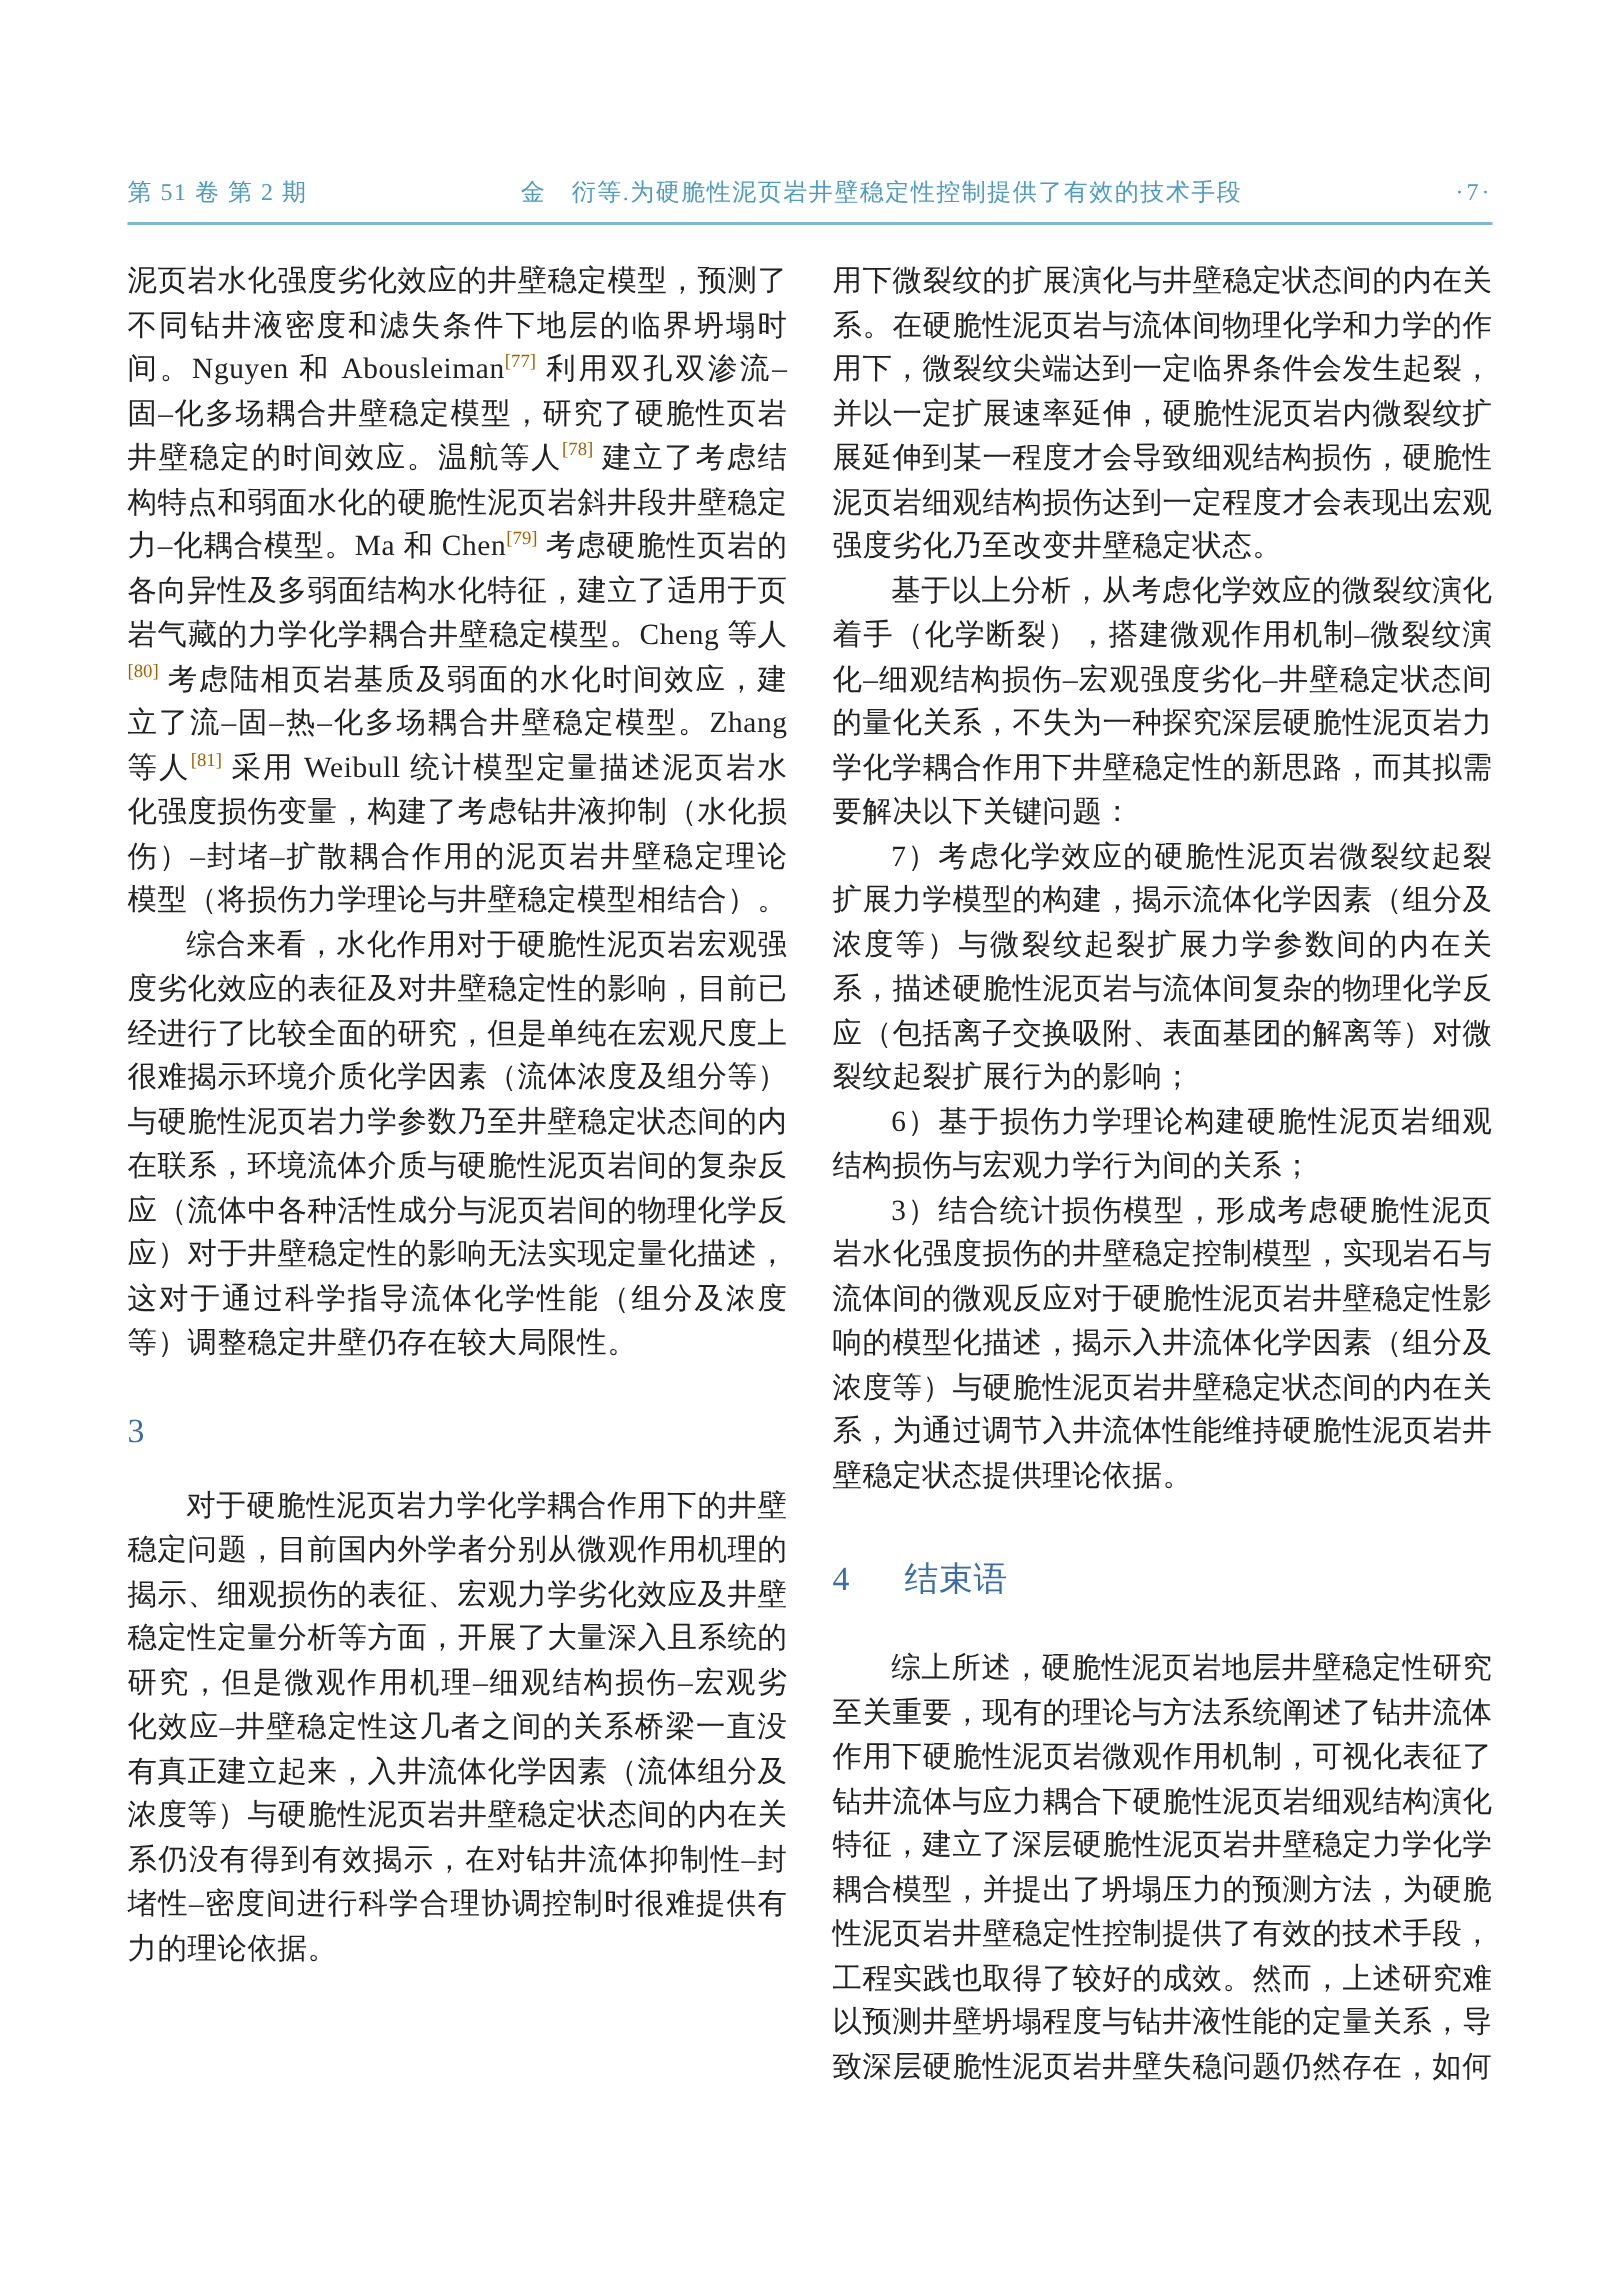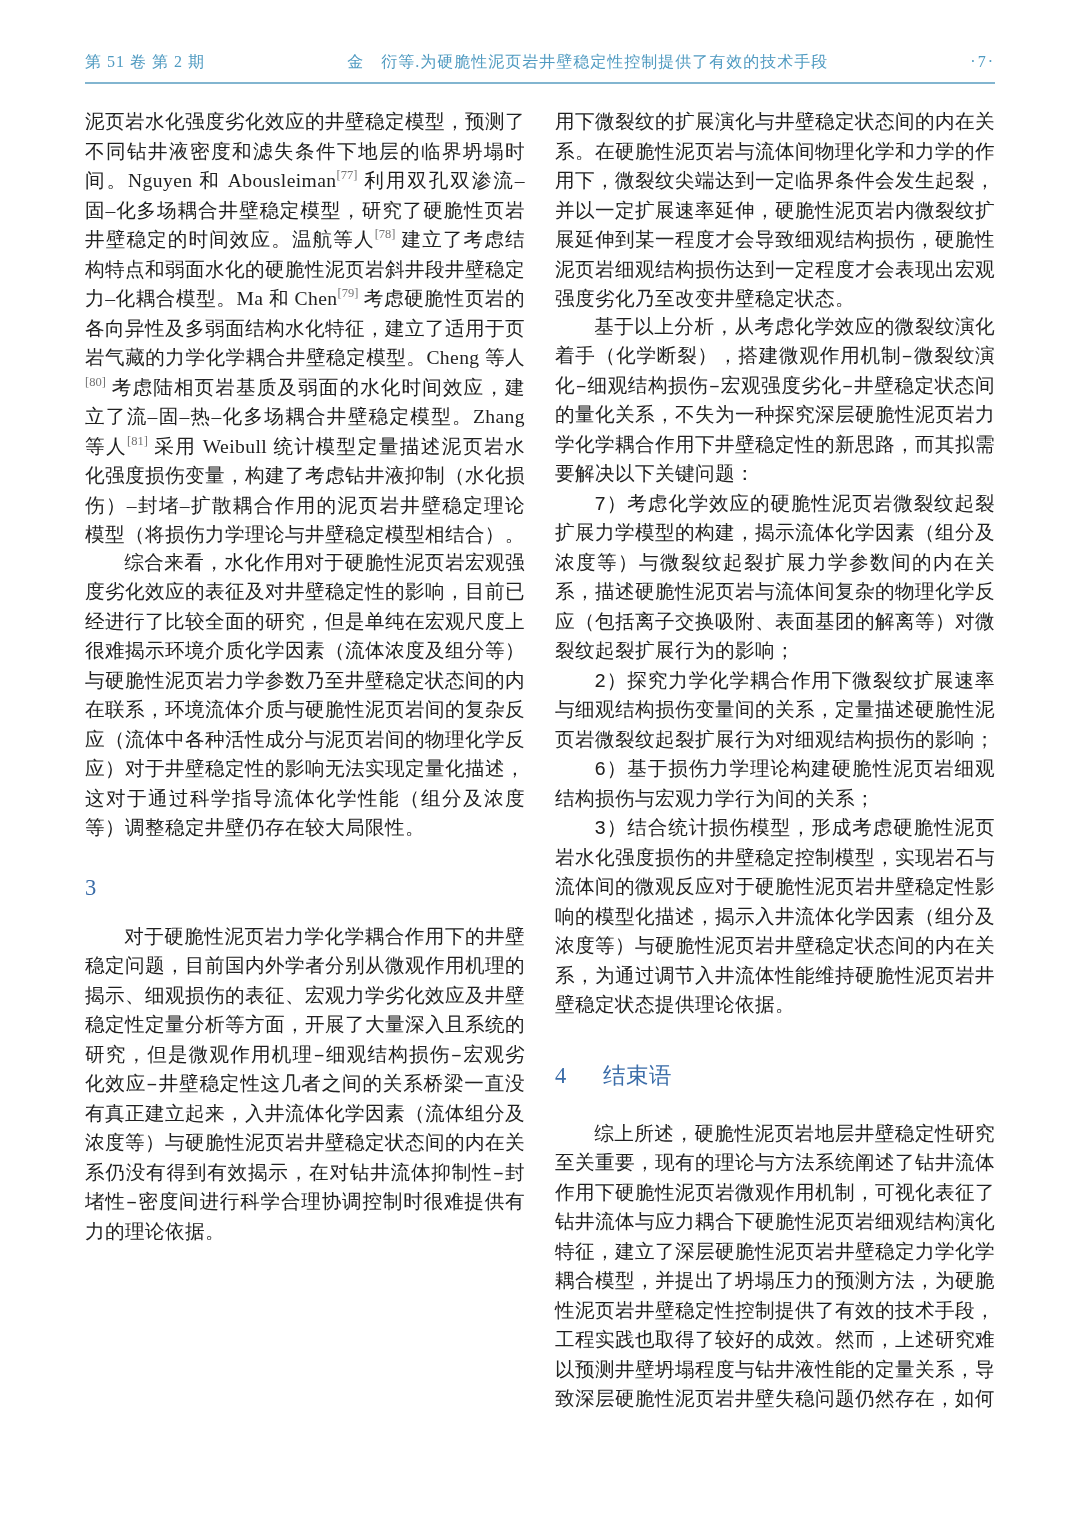--- a/index.html
+++ b/index.html
@@ -1,21 +1,21 @@
 <!DOCTYPE html>
 <html lang="zh"><head>
 <meta charset="utf-8">
 <style>
   html,body{margin:0;padding:0;background:#ffffff;}
   .page{
     position:relative;
     width:1080px;height:1527px;
     background:#ffffff;
     box-sizing:border-box;
-    padding:52px 85px 0 85px;
+    padding:118px 85px 0 85px;
     font-family:"Liberation Serif","DejaVu Serif",serif;
     color:#212121;
     overflow:hidden;
   }
   
   .hdr{
     display:flex;align-items:baseline;
     color:#4f9ac1;
     font-size:16px;
     letter-spacing:1px;
@@ -30,24 +30,24 @@
   
   .columns{display:flex;gap:30px;margin-top:23px;}
   .col{
     width:440px;
     font-size:19.6px;
     line-height:29.5px;
     text-align:justify;
     letter-spacing:0.4px;
   }
   p{margin:0;}
-  p.indent{text-indent:2em;font-family:Liberation Mono, monospace;}
+  p.indent{text-indent:2em;}
   sup.ref{
     font-size:12.5px;
-    color:#737373;
+    color:#a16207;
     line-height:0;
     vertical-align:super;
     letter-spacing:0;
   }
   
   .section{
     display:flex;
     color:#3a6ca8;
     font-size:22.5px;
     line-height:31px;
@@ -83,21 +83,20 @@
       </h2>
 
       <p class="indent">对于硬脆性泥页岩力学化学耦合作用下的井壁稳定问题，目前国内外学者分别从微观作用机理的揭示、细观损伤的表征、宏观力学劣化效应及井壁稳定性定量分析等方面，开展了大量深入且系统的研究，但是微观作用机理–细观结构损伤–宏观劣化效应–井壁稳定性这几者之间的关系桥梁一直没有真正建立起来，入井流体化学因素（流体组分及浓度等）与硬脆性泥页岩井壁稳定状态间的内在关系仍没有得到有效揭示，在对钻井流体抑制性–封堵性–密度间进行科学合理协调控制时很难提供有力的理论依据。</p>
     </div>
 
     <div class="col">
       <p>用下微裂纹的扩展演化与井壁稳定状态间的内在关系。在硬脆性泥页岩与流体间物理化学和力学的作用下，微裂纹尖端达到一定临界条件会发生起裂，并以一定扩展速率延伸，硬脆性泥页岩内微裂纹扩展延伸到某一程度才会导致细观结构损伤，硬脆性泥页岩细观结构损伤达到一定程度才会表现出宏观强度劣化乃至改变井壁稳定状态。</p>
       <p class="indent">基于以上分析，从考虑化学效应的微裂纹演化着手（化学断裂），搭建微观作用机制–微裂纹演化–细观结构损伤–宏观强度劣化–井壁稳定状态间的量化关系，不失为一种探究深层硬脆性泥页岩力学化学耦合作用下井壁稳定性的新思路，而其拟需要解决以下关键问题：</p>
 
       <p class="indent">7）考虑化学效应的硬脆性泥页岩微裂纹起裂扩展力学模型的构建，揭示流体化学因素（组分及浓度等）与微裂纹起裂扩展力学参数间的内在关系，描述硬脆性泥页岩与流体间复杂的物理化学反应（包括离子交换吸附、表面基团的解离等）对微裂纹起裂扩展行为的影响；</p>
-      <p class="indent">2）探究力学化学耦合作用下微裂纹扩展速率与细观结构损伤变量间的关系，定量描述硬脆性泥页岩微裂纹起裂扩展行为对细观结构损伤的影响；</p>
       <p class="indent">6）基于损伤力学理论构建硬脆性泥页岩细观结构损伤与宏观力学行为间的关系；</p>
       <p class="indent">3）结合统计损伤模型，形成考虑硬脆性泥页岩水化强度损伤的井壁稳定控制模型，实现岩石与流体间的微观反应对于硬脆性泥页岩井壁稳定性影响的模型化描述，揭示入井流体化学因素（组分及浓度等）与硬脆性泥页岩井壁稳定状态间的内在关系，为通过调节入井流体性能维持硬脆性泥页岩井壁稳定状态提供理论依据。</p>
 
       <h2 class="section single">
         <span class="num">4</span>
         <span class="title">结束语</span>
       </h2>
 
       <p class="indent">综上所述，硬脆性泥页岩地层井壁稳定性研究至关重要，现有的理论与方法系统阐述了钻井流体作用下硬脆性泥页岩微观作用机制，可视化表征了钻井流体与应力耦合下硬脆性泥页岩细观结构演化特征，建立了深层硬脆性泥页岩井壁稳定力学化学耦合模型，并提出了坍塌压力的预测方法，为硬脆性泥页岩井壁稳定性控制提供了有效的技术手段，工程实践也取得了较好的成效。然而，上述研究难以预测井壁坍塌程度与钻井液性能的定量关系，导致深层硬脆性泥页岩井壁失稳问题仍然存在，如何</p>
     </div>

